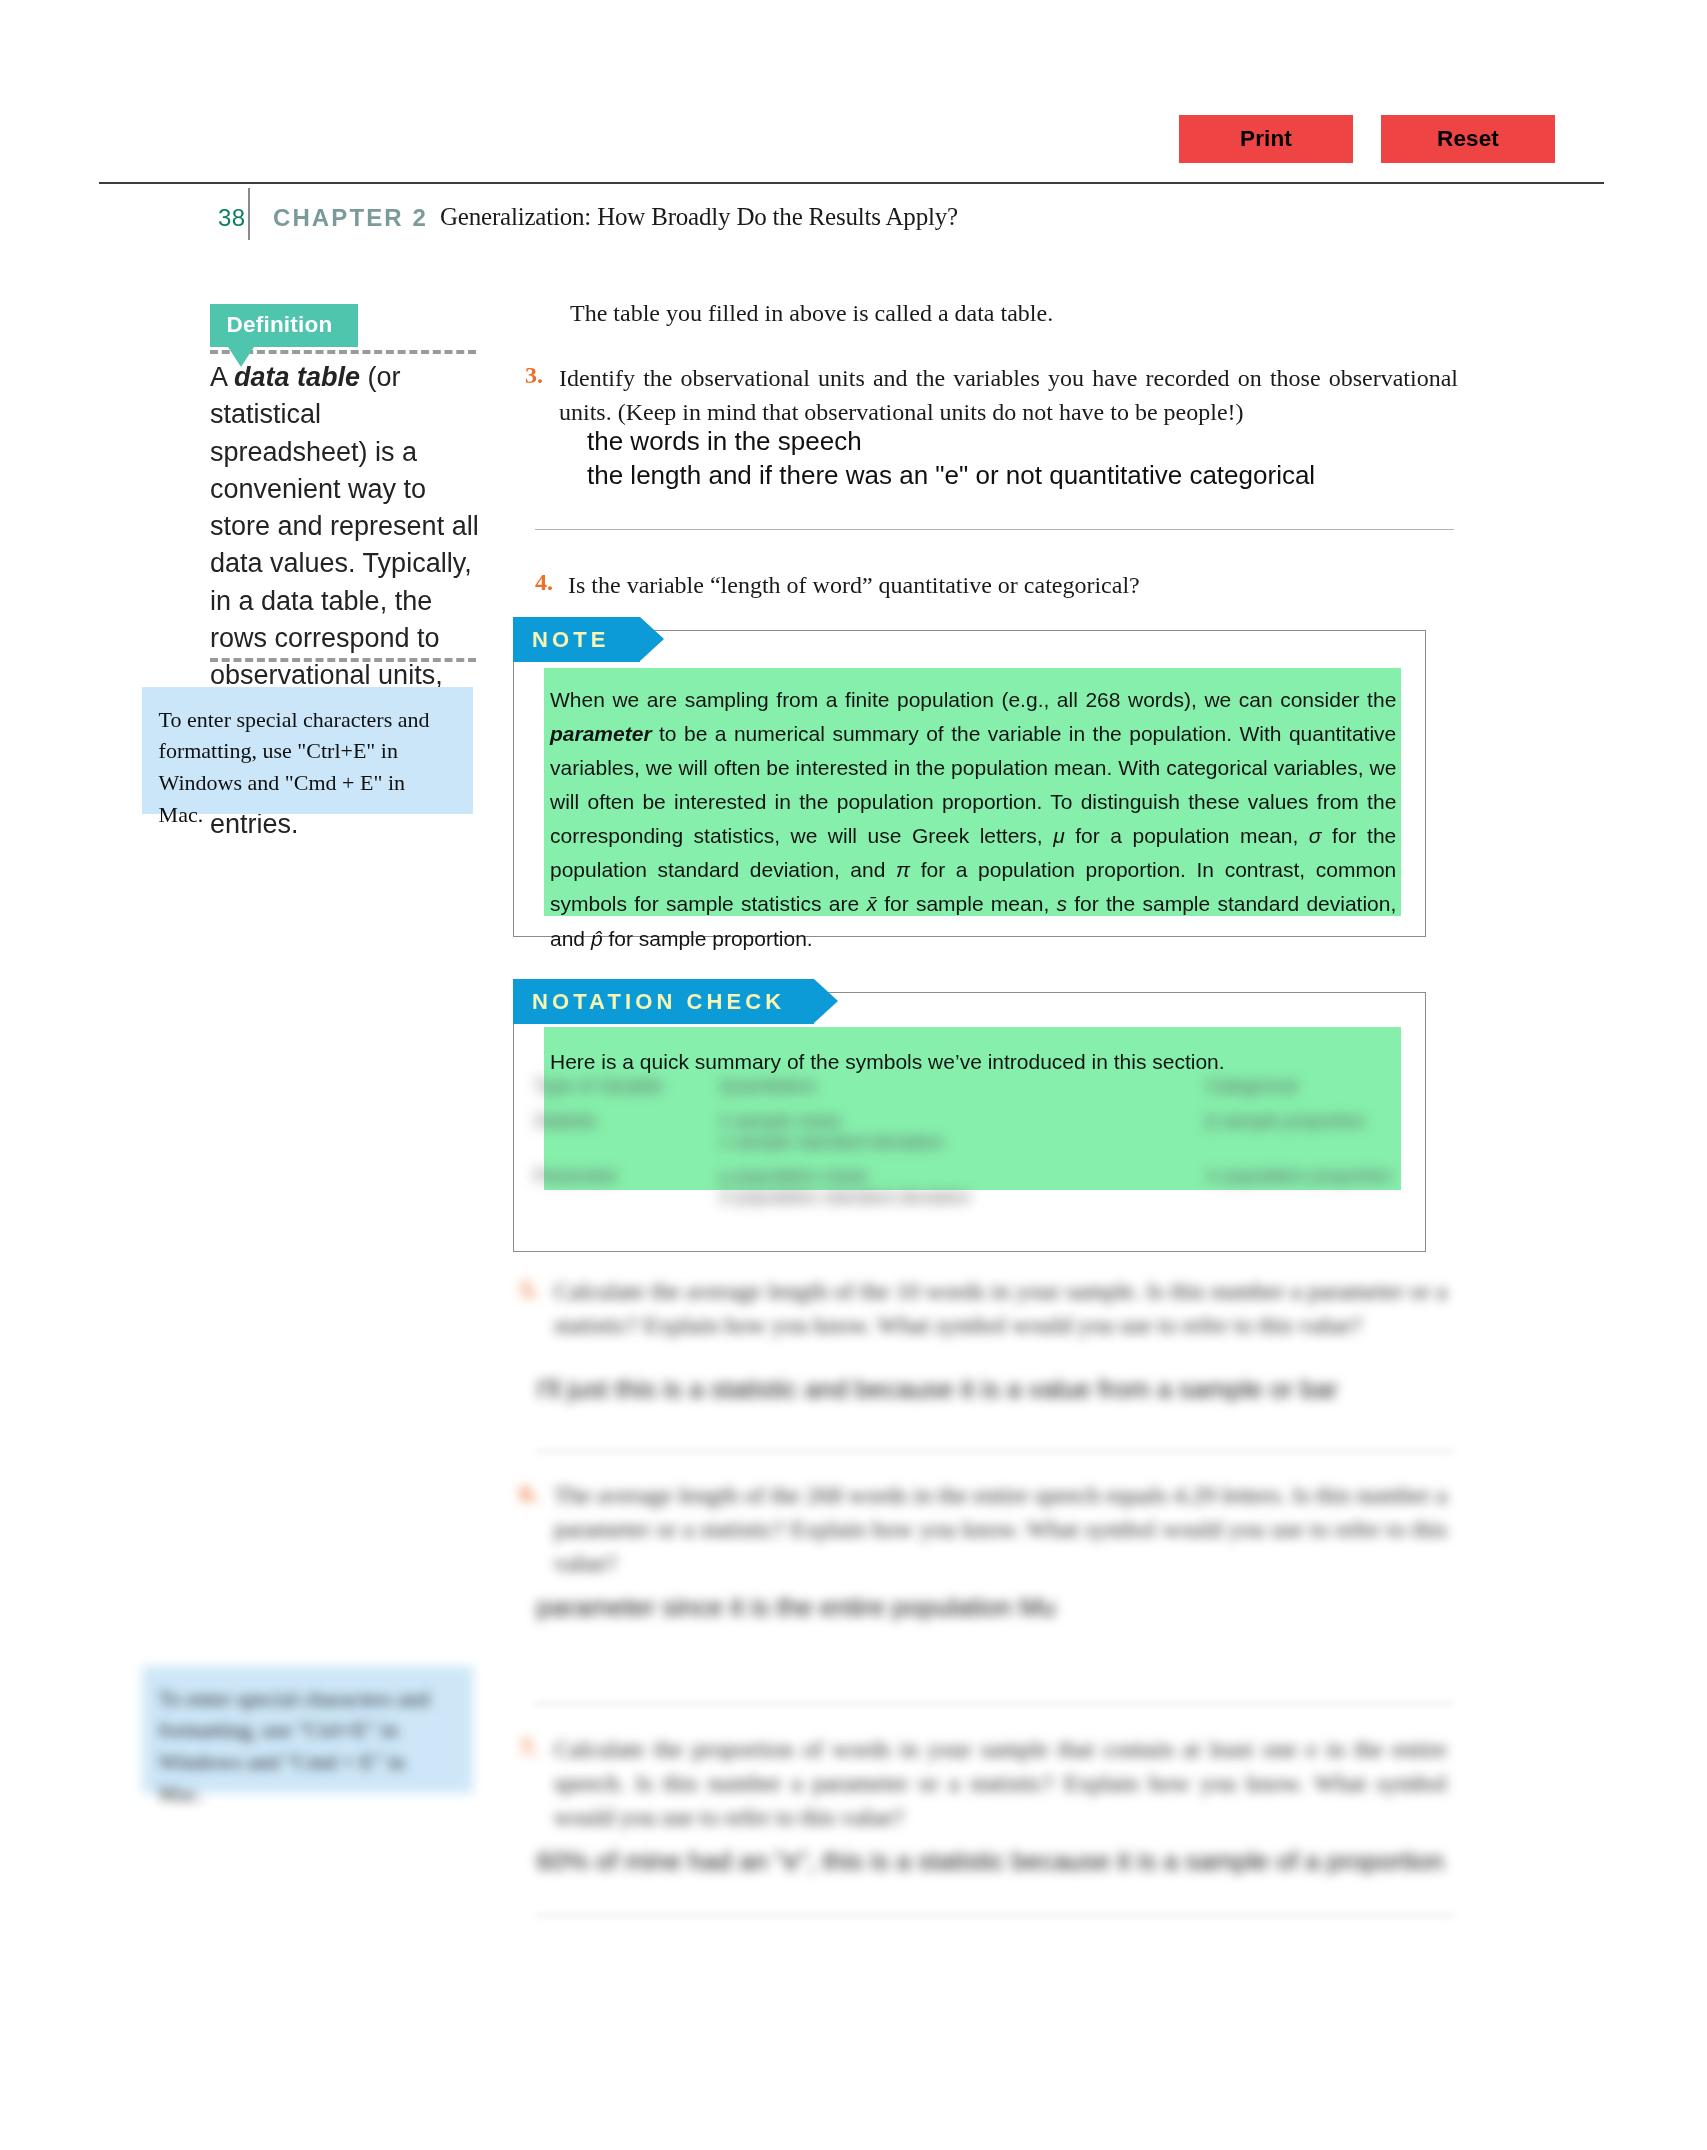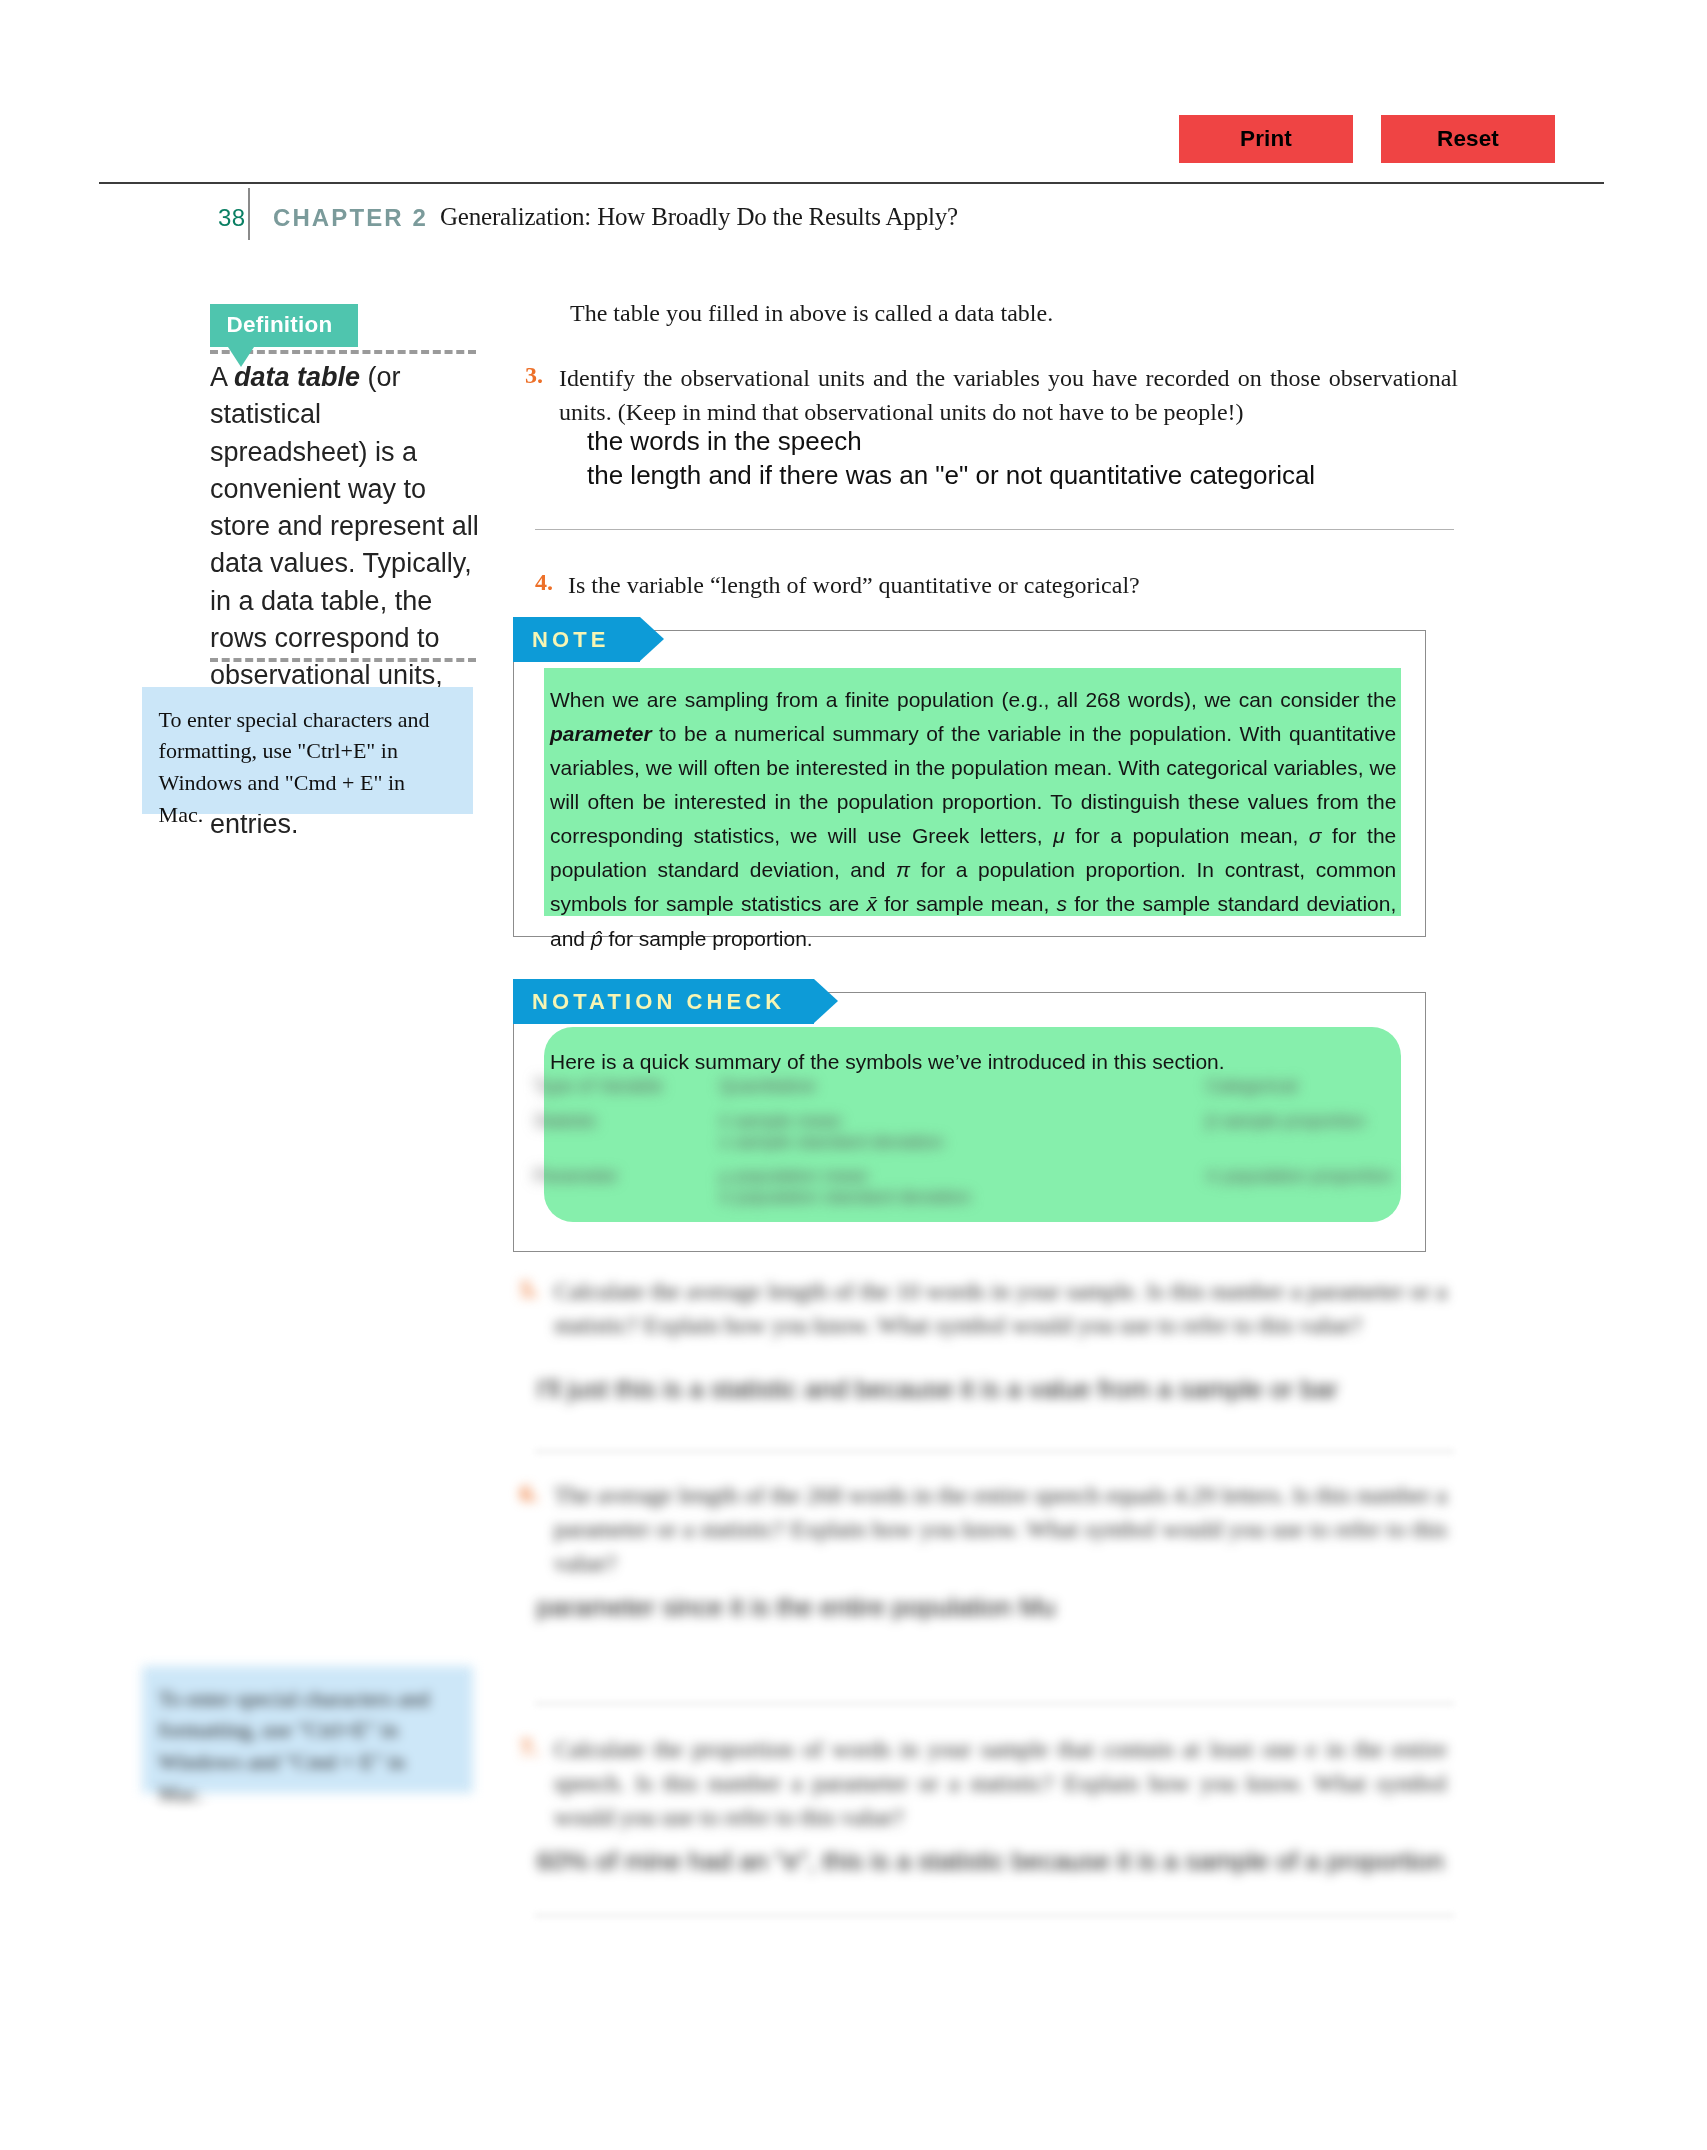--- a/index.html
+++ b/index.html
@@ -251,21 +251,21 @@
   .callout-inner i { font-style: italic; }
 
   
   .note-box   { top: 630px; left: 513px; width: 913px; height: 307px; }
   .note-tab   { top: 617px; left: 513px; width: 127px; }
   .note-inner { top: 668px; left: 544px; width: 857px; height: 248px; padding: 15.4px 4.7px 0 6px; }
 
   
   .nc-box   { top: 992px; left: 513px; width: 913px; height: 260px; }
   .nc-tab   { top: 979px; left: 513px; width: 301px; }
-  .nc-inner { top: 1027px; left: 544px; width: 857px; height: 195px; padding: 18px 4.7px 0 6px; border-radius: 29px; }
+  .nc-inner { top: 1027px; left: 544px; width: 857px; height: 163px; padding: 18px 4.7px 0 6px; }
 
   
   .nc-table {
     position: absolute;
     top: 1069px; left: 532px;
     width: 887px; height: 148px;
     filter: blur(6.5px);
     font-family: "Liberation Sans", sans-serif;
     font-size: 18px;
     color: #5d5d5d;

